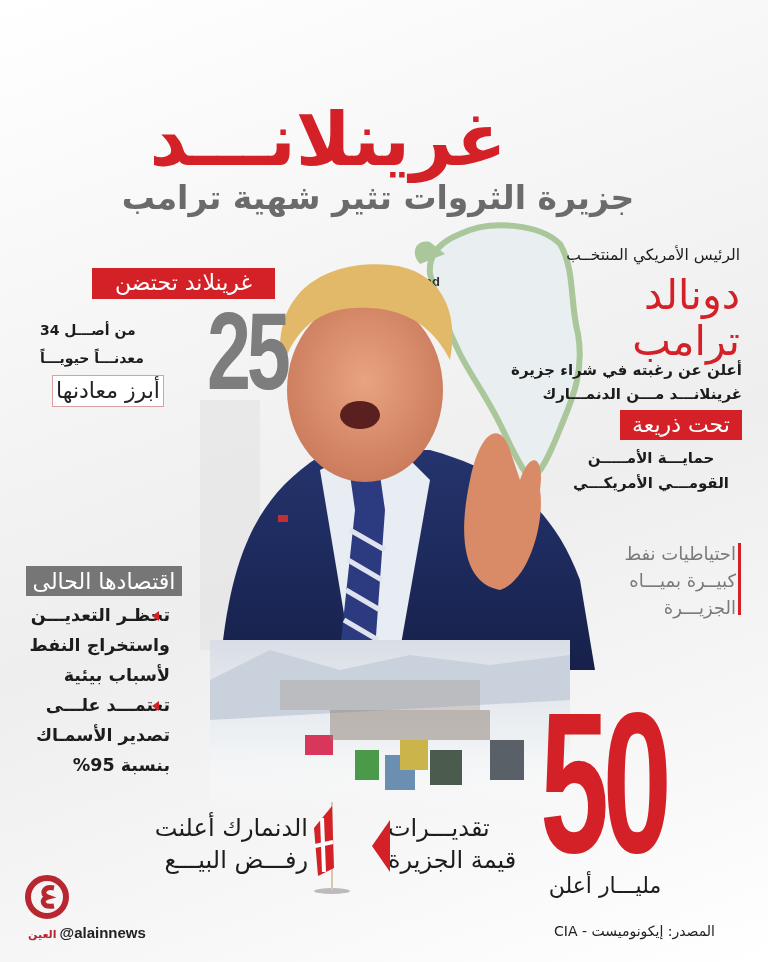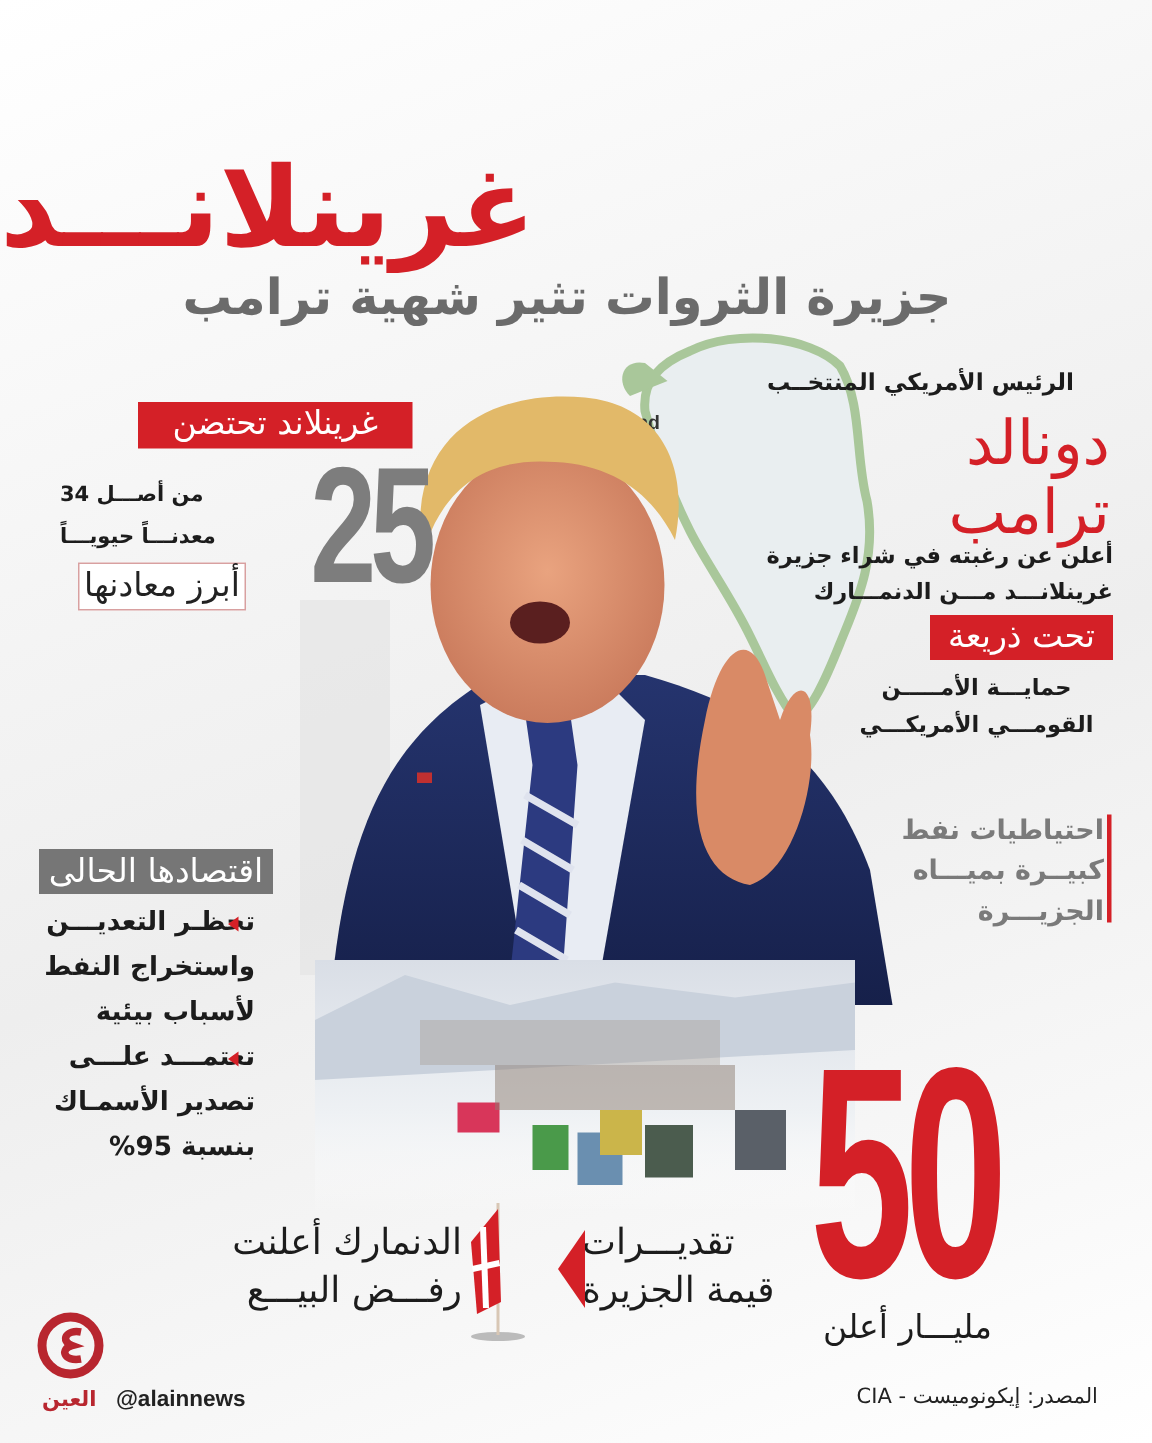--- a/index.html
+++ b/index.html
@@ -1,56 +1,56 @@
 <!DOCTYPE html>
 <html><head>
 <meta charset="utf-8">
 <style>
   *{box-sizing:border-box;margin:0;padding:0}
   html,body{width:768px;height:962px;overflow:hidden;background:#ffffff}
   body{position:relative;font-family:"DejaVu Sans",sans-serif;direction:rtl;color:#1c1c1c}
   .canvas{position:absolute;left:0;top:0;width:768px;height:962px;overflow:hidden;
     background:linear-gradient(160deg,#ffffff 0%,#f4f4f4 35%,#eeeeee 55%,#f7f7f7 80%,#ffffff 100%)}
   .abs{position:absolute}
-  .title{left:0;width:656px;top:98px;text-align:left;font-size:74px;font-weight:bold;color:#d42027;letter-spacing:2px;line-height:82px}
+  .title{left:0;width:656px;top:98px;text-align:center;font-size:74px;font-weight:bold;color:#d42027;letter-spacing:2px;line-height:82px}
   .subtitle{left:0;width:756px;top:178px;text-align:center;font-size:33px;font-weight:bold;color:#6b6b6b;line-height:40px}
 
   
   .map{left:400px;top:214px;width:190px;height:270px}
   
   .photo{left:200px;top:250px;width:410px;height:420px}
   .town{left:210px;top:640px;width:360px;height:170px}
 
   
   .badge-red{background:#d42027;color:#fff;font-size:22px;text-align:center;line-height:30px}
   .badge-gray{background:#767676;color:#fff;font-size:22px;text-align:center;line-height:32px}
   .badge-outline{border:1.5px solid #d8a0a0;background:#fff;color:#222;font-size:22px;text-align:center;line-height:30px}
   .big25{left:176px;top:296px;font-family:"Liberation Sans",sans-serif;font-weight:bold;font-size:110px;color:#7d7d7d;line-height:110px;letter-spacing:-6px;transform:scaleX(0.72);transform-origin:right top;direction:ltr}
   .ofnum{left:40px;top:316px;width:120px;font-size:14px;font-weight:bold;line-height:28px;text-align:left}
   .minerals{left:20px;top:412px;width:170px;font-size:17.5px;font-weight:bold;line-height:30.5px;text-align:right}
   .econ-item{font-size:17.5px;font-weight:bold;line-height:30px;text-align:right}
   .arrow{position:absolute;width:0;height:0;border-top:5px solid transparent;border-bottom:5px solid transparent;border-left:7px solid #d42027}
 
   
-  .r-pre{left:506px;top:244px;width:210px;text-align:right;font-size:15.5px;font-weight:bold;line-height:22px}
+  .r-pre{left:530px;top:244px;width:210px;text-align:right;font-size:15.5px;font-weight:normal;line-height:22px}
   .r-name{left:560px;top:272px;width:180px;text-align:right;font-size:41px;color:#d42027;line-height:46px}
   .r-desc{left:510px;top:358px;width:232px;text-align:right;font-size:15px;font-weight:bold;line-height:24px}
   .r-pretext{left:560px;top:446px;width:182px;text-align:center;font-size:15px;font-weight:bold;line-height:25px}
-  .oil{left:560px;top:540px;width:176px;text-align:right;font-size:18px;font-weight:bold;color:#7a7a7a;line-height:27px}
+  .oil{left:560px;top:540px;width:176px;text-align:right;font-size:18px;font-weight:normal;color:#7a7a7a;line-height:27px}
   .oil-bar{left:738px;top:543px;width:3px;height:72px;background:#d42027}
 
   .big50{left:540px;top:688px;font-family:"Liberation Sans",sans-serif;font-weight:bold;font-size:200px;color:#d42027;line-height:190px;letter-spacing:-10px;transform:scaleX(0.62);transform-origin:left top;direction:ltr}
   .bn{left:530px;top:872px;width:150px;text-align:center;font-size:22px;line-height:28px}
   .est{left:388px;top:812px;width:148px;text-align:left;font-size:24px;line-height:32px}
   .chev{left:372px;top:820px;width:0;height:0;border-top:26px solid transparent;border-bottom:26px solid transparent;border-left:18px solid #d42027;transform:scaleX(-1)}
   .dk{left:140px;top:812px;width:168px;text-align:right;font-size:24px;line-height:32px}
 
   .logo{left:24px;top:874px;width:46px;height:46px}
   .handle{left:28px;top:924px;font-family:"Liberation Sans",sans-serif;font-weight:bold;font-size:15px;direction:ltr;color:#222;line-height:18px}
-  .source{left:560px;top:922px;width:183px;text-align:center;font-size:14px;line-height:18px;color:#222}
+  .source{left:532px;top:922px;width:183px;text-align:right;font-size:14px;line-height:18px;color:#222}
 </style>
 </head>
 <body>
 
 <div class="canvas">
 
   <div class="abs title">غرينلانـــد</div>
   <div class="abs subtitle">جزيرة الثروات تثير شهية ترامب</div>
 
   <svg class="abs map" viewBox="0 0 190 270">
@@ -177,16 +177,16 @@
   <div class="abs dk">
     <div>الدنمارك أعلنت</div>
     <div>رفـــض البيـــع</div>
   </div>
 
   <svg class="abs logo" viewBox="0 0 46 46">
     <circle cx="23" cy="23" r="19" fill="none" stroke="#b8262f" stroke-width="6"></circle>
     <path d="M30 14 C20 12 16 20 24 23 C16 25 18 34 30 32" fill="none" stroke="#b8262f" stroke-width="5"></path>
   </svg>
   <div class="abs handle">
-    <span style="color:#b8262f;font-size:14px;font-family:'DejaVu Sans',sans-serif;margin-right:13px">العين</span><span>@alainnews</span>
+    <span style="color:#b8262f;font-size:11px;font-family:'DejaVu Sans',sans-serif;margin-right:3px">العين</span><span>@alainnews</span>
   </div>
   <div class="abs source">المصدر: إيكونوميست - CIA</div>
 </div>
 
 </body></html>

